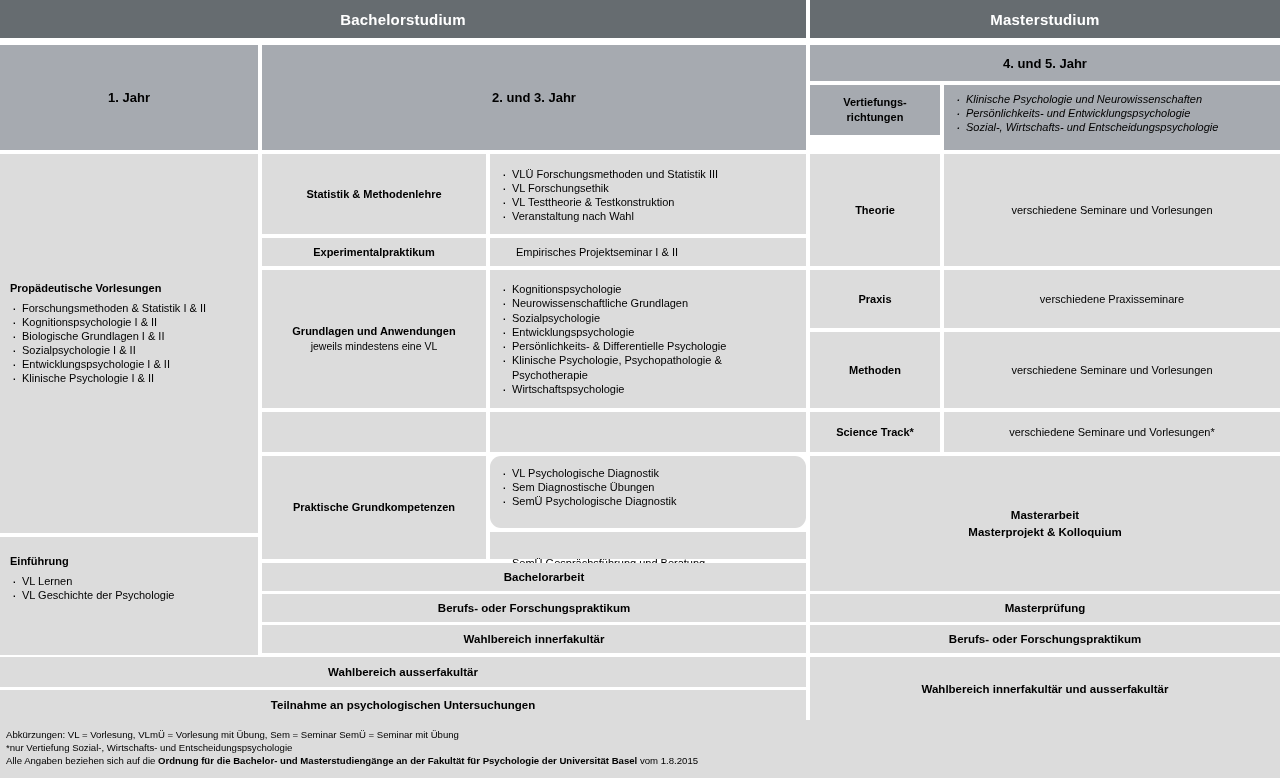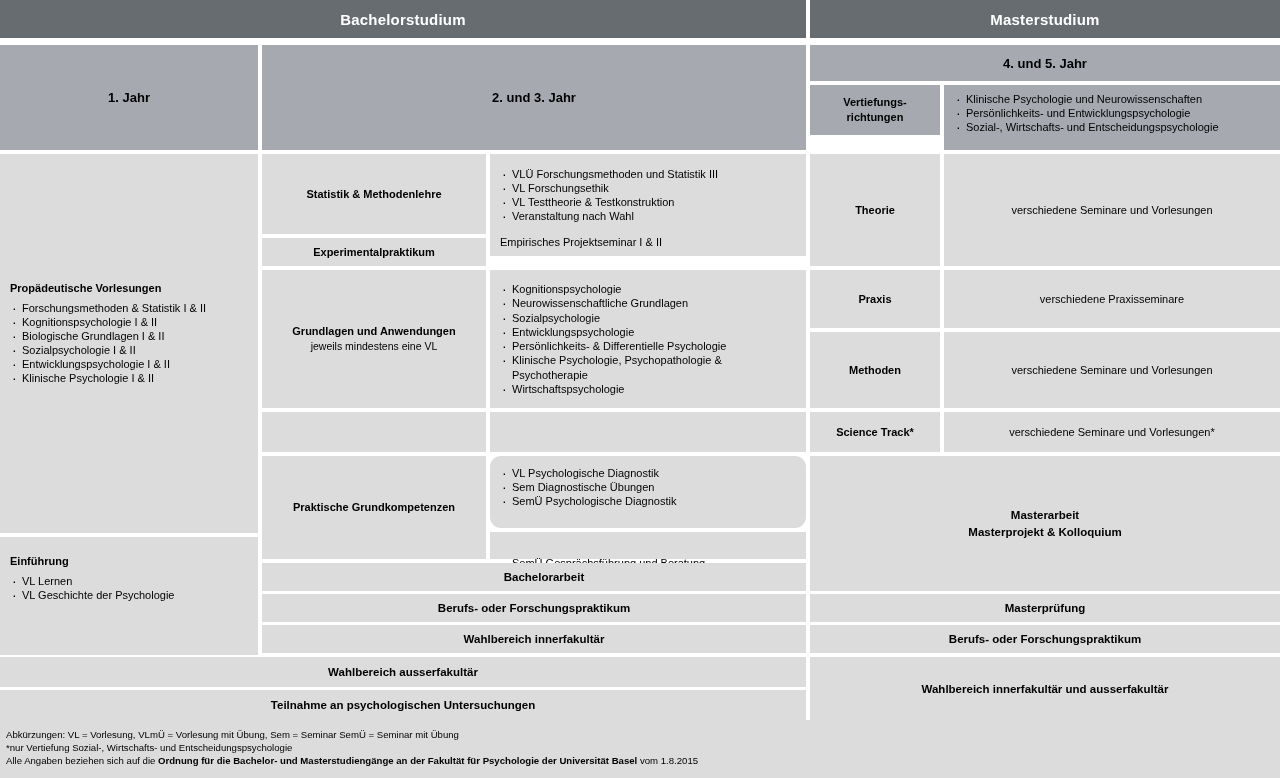--- a/index.html
+++ b/index.html
@@ -72,21 +72,21 @@
     <span class="yr-title">4. und 5. Jahr</span>
   </div>
 
   <div class="cell mid ctr" style="left:810px;top:85px;width:130px;height:50px;">
     <span class="row-label">
       <span>Vertiefungs-</span><br>
       <span>richtungen</span>
     </span>
   </div>
   <div class="cell mid vtop" style="left:944px;top:85px;width:336px;height:65px;">
-    <div class="blwrap" style="padding-top:7px;">
+    <div class="blwrap" style="padding-top:7px;font-style:italic;">
       <ul class="bl">
         <li>Klinische Psychologie und Neurowissenschaften</li>
         <li>Persönlichkeits- und Entwicklungspsychologie</li>
         <li>Sozial-, Wirtschafts- und Entscheidungspsychologie</li>
       </ul>
     </div>
   </div>
 
   <div class="cell light" style="left:0;top:154px;width:258px;height:379px;">
     <div style="position:absolute;left:10px;top:128px;right:8px;">
@@ -122,21 +122,21 @@
         <li>VL Forschungsethik</li>
         <li>VL Testtheorie &amp; Testkonstruktion</li>
         <li>Veranstaltung nach Wahl</li>
       </ul>
     </div>
   </div>
 
   <div class="cell light ctr" style="left:262px;top:238px;width:224px;height:28px;">
     <span class="row-label">Experimentalpraktikum</span>
   </div>
-  <div class="cell light ctr-left" style="left:490px;top:228px;width:316px;height:28px;padding-left:10px;">
+  <div class="cell light ctr-left" style="left:490px;top:238px;width:316px;height:28px;padding-left:26px;">
     <span class="row-text">Empirisches Projektseminar I &amp; II</span>
   </div>
 
   <div class="cell light ctr" style="left:262px;top:270px;width:224px;height:138px;">
     <span class="row-label" style="display:block;">
       <span>Grundlagen und Anwendungen</span><br>
       <span class="row-sub">jeweils mindestens eine VL</span>
     </span>
   </div>
   <div class="cell light vtop" style="left:490px;top:270px;width:316px;height:138px;">

